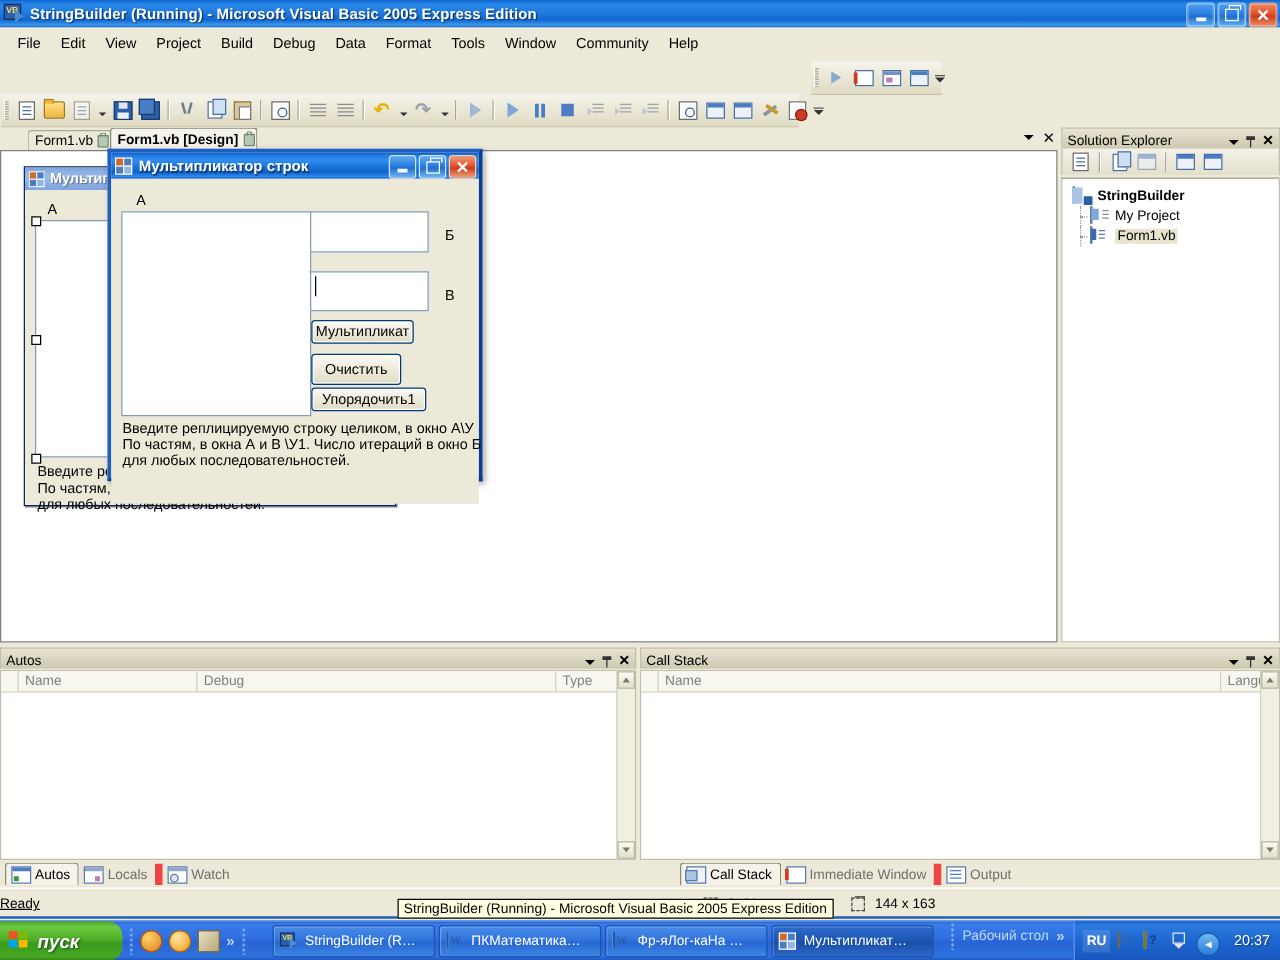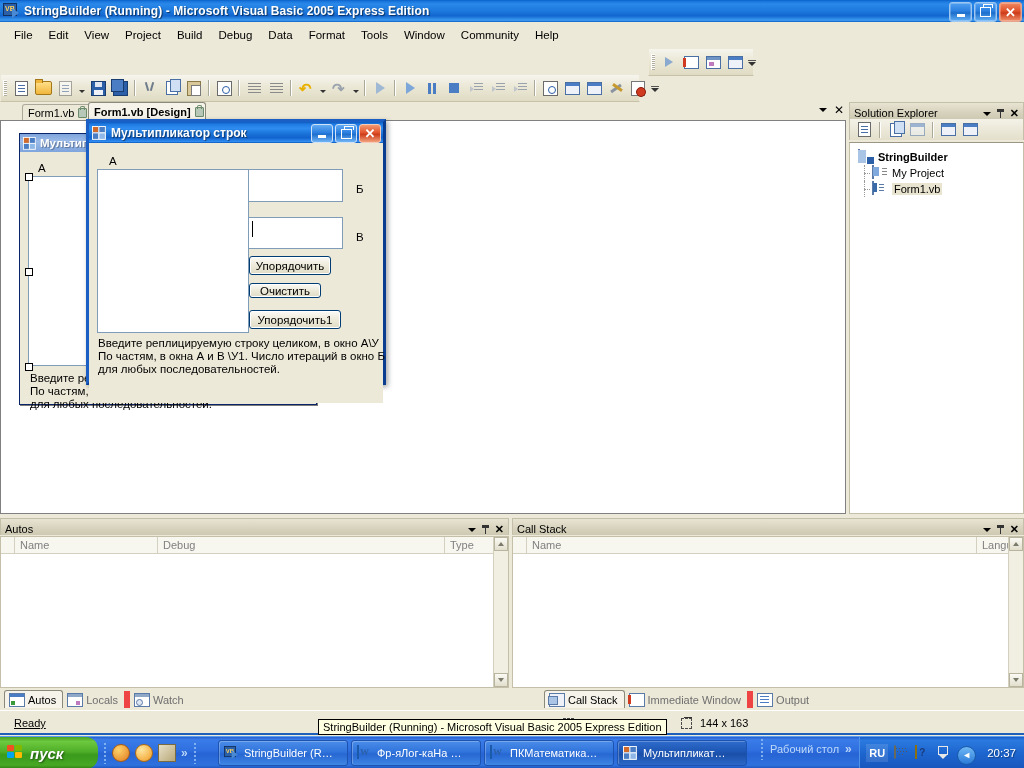--- a/index.html
+++ b/index.html
@@ -242,21 +242,21 @@
   .bic-imm:before{content:"";position:absolute;left:-2px;top:1px;width:3px;height:9px;background:#d03a20;}
   .bic-out{background:#fff;border:1px solid #5a7aa8;}
   .bic-out:before{content:"";position:absolute;left:2px;top:2px;width:9px;height:1px;background:#4a7dc4;box-shadow:0 3px 0 #4a7dc4,0 6px 0 #4a7dc4;}
 
   
   .statusbar{
     position:absolute;left:0;top:710px;width:1024px;height:24px;
     background:#ece9d8;border-top:1px solid #fff;
     display:flex;align-items:center;font-size:11px;color:#000;
   }
-  .sb-ready{padding-left:14px;width:300px;text-decoration:underline;}
+  .sb-ready{width:300px;text-decoration:underline;}
   .sb-cell{display:flex;align-items:center;gap:7px;}
   .sb-pos{position:absolute;left:562px;}
   .sb-size{position:absolute;left:680px;}
   .sb-ic{width:13px;height:13px;position:relative;}
   .sb-ic:before{content:"";position:absolute;left:1px;top:1px;right:1px;bottom:1px;border:1px dashed #4a4a4a;}
   .sb-ic.size:after{content:"";position:absolute;left:4px;top:0px;width:8px;height:1px;background:#333;}
   .sb-blue{position:absolute;left:0;bottom:0;width:1024px;height:2px;background:#1e5fba;}
 
   
   .tooltip{
@@ -767,22 +767,22 @@
       <div class="tbox" style="left:8px;top:26px;width:152px;height:164px;"></div>
 
       <div class="tbox" style="left:159px;top:26px;width:95px;height:33px;"></div>
       <div class="lbl" style="left:267px;top:40px;">Б</div>
 
       <div class="tbox" style="left:159px;top:74px;width:95px;height:32px;">
         <span class="caret" style="left:3px;top:3px;height:16px;"></span>
       </div>
       <div class="lbl" style="left:267px;top:88px;">В</div>
 
-      <div class="btn" style="left:160px;top:113px;width:82px;height:19px;">Упорядочить</div>
-      <div class="btn" style="left:160px;top:140px;width:72px;height:15px;">Очистить</div>
+      <div class="btn" style="left:160px;top:113px;width:82px;height:19px;">Мультипликат</div>
+      <div class="btn" style="left:160px;top:140px;width:72px;height:25px;">Очистить</div>
       <div class="btn" style="left:160px;top:167px;width:92px;height:19px;">Упорядочить1</div>
 
       <div class="hint" style="left:9px;top:194px;">Введите реплицируемую строку целиком, в окно А\У</div>
       <div class="hint" style="left:9px;top:207px;">По частям, в окна А и В \У1. Число итераций в окно Б</div>
       <div class="hint" style="left:9px;top:220px;">для любых последовательностей.</div>
     </div>
   </div>
 
   <div class="tooltip">StringBuilder (Running) - Microsoft Visual Basic 2005 Express Edition</div>
 
@@ -812,25 +812,25 @@
           <span class="vbic" style="transform:scale(.85);transform-origin:0 0;display:block;">
             <span class="a"></span>
               <span class="b">VB</span>
               <span class="c"></span>
           </span>
         </span>
         <span>StringBuilder (R…</span>
       </div>
       <div class="task">
         <span class="tic"><span class="wordic"></span></span>
-        <span>Фр-яЛог-каНа …</span>
+        <span>ПКМатематика…</span>
       </div>
       <div class="task">
         <span class="tic"><span class="wordic"></span></span>
-        <span>ПКМатематика…</span>
+        <span>Фр-яЛог-каНа …</span>
       </div>
       <div class="task active">
         <span class="tic">
           <span class="formic" style="transform:scale(.92);transform-origin:0 0;display:block;">
             <span class="q1"></span>
               <span class="q2"></span>
               <span class="q3"></span>
               <span class="q4"></span>
           </span>
         </span>

